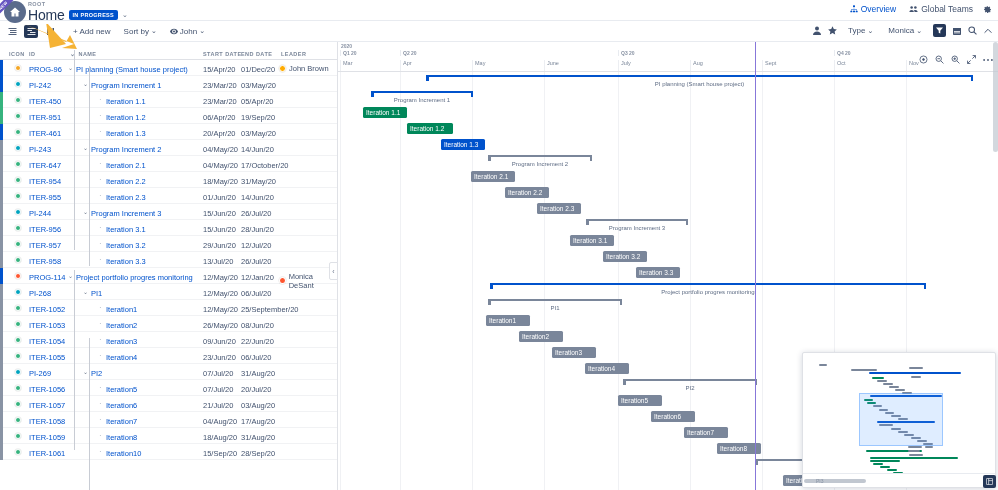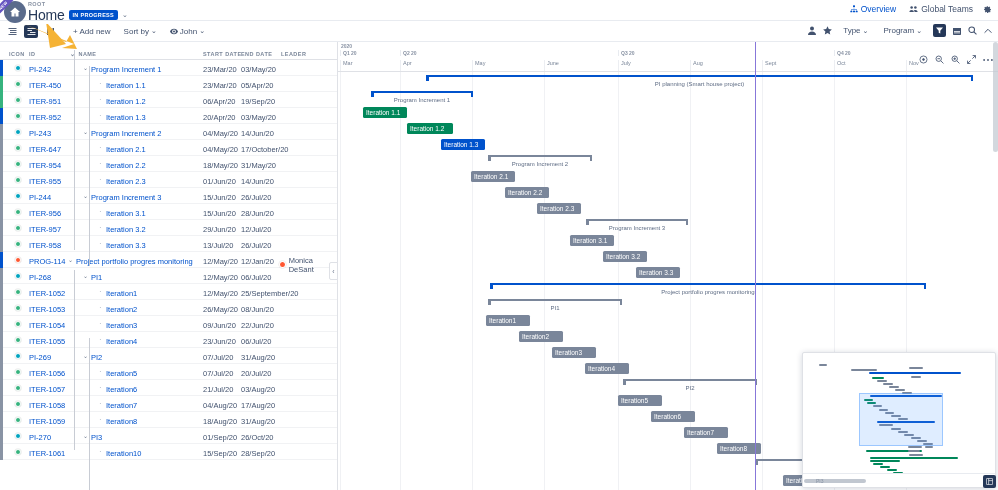--- a/index.html
+++ b/index.html
@@ -341,21 +341,21 @@
     <span class="ico">
       <svg width="9" height="9" viewBox="0 0 20 19" fill="#42526e">
         <path d="M10 0l2.9 6.2 6.8.8-5 4.6 1.3 6.7L10 15l-6 3.3 1.3-6.7-5-4.6 6.8-.8z"></path>
       </svg>
     </span>
     <span class="tb-btn">
       <span>Type</span>
       <span style="font-size:7px">⌄</span>
     </span>
     <span class="tb-btn">
-      <span>Program</span>
+      <span>Monica</span>
       <span style="font-size:7px">⌄</span>
     </span>
     <span class="flt">
       <svg width="7" height="7" viewBox="0 0 16 16" fill="#fff">
           <path d="M0 1h16l-6.2 7.3V15L6.2 13V8.3z"></path>
         </svg>
     </span>
     <span class="ico">
       <svg width="8" height="8" viewBox="0 0 16 16" fill="#42526e">
         <rect x="0" y="2" width="16" height="14" rx="1.5"></rect>
@@ -386,20 +386,33 @@
       <span style="font-size:6px">⌄</span>
       <span>NAME</span>
     </span>
     <span class="c-sd">START DATE</span>
     <span class="c-ed">END DATE</span>
     <span class="c-ld">LEADER</span>
   </div>
   <div id="grid-body">
       <div class="row">
         <div class="stripe" style="background:#0052cc"></div>
+        <div class="dot" style="background:#f5a623"></div>
+        <div class="rid">PROG-96</div>
+        <div class="twist" style="left:68px">⌄</div>
+        <div class="rnm" style="left:76px">PI planning (Smart house project)</div>
+        <div class="rsd">15/Apr/20</div>
+        <div class="red">01/Dec/20</div>
+        <div class="rld">
+          <span class="av" style="background:#ffab00"></span>
+          <span>John Brown</span>
+        </div>
+      </div>
+      <div class="row">
+        <div class="stripe" style="background:#0052cc"></div>
         <div class="dot" style="background:#00a3bf"></div>
         <div class="rid">PI-242</div>
         <div class="twist" style="left:83px">⌄</div>
         <div class="rnm" style="left:91px">Program Increment 1</div>
         <div class="rsd">23/Mar/20</div>
         <div class="red">03/May/20</div>
       </div>
       <div class="row">
         <div class="stripe" style="background:#36b37e"></div>
         <div class="dot" style="background:#36b37e"></div>
@@ -414,21 +427,21 @@
         <div class="dot" style="background:#36b37e"></div>
         <div class="rid">ITER-951</div>
         <div class="twist" style="left:99px;font-size:8px;color:#b3bac5">·</div>
         <div class="rnm" style="left:106px">Iteration 1.2</div>
         <div class="rsd">06/Apr/20</div>
         <div class="red">19/Sep/20</div>
       </div>
       <div class="row">
         <div class="stripe" style="background:#0052cc"></div>
         <div class="dot" style="background:#36b37e"></div>
-        <div class="rid">ITER-952</div>
+        <div class="rid">ITER-461</div>
         <div class="twist" style="left:99px;font-size:8px;color:#b3bac5">·</div>
         <div class="rnm" style="left:106px">Iteration 1.3</div>
         <div class="rsd">20/Apr/20</div>
         <div class="red">03/May/20</div>
       </div>
       <div class="row">
         <div class="stripe" style="background:#8993a4"></div>
         <div class="dot" style="background:#00a3bf"></div>
         <div class="rid">PI-243</div>
         <div class="twist" style="left:83px">⌄</div>
@@ -594,29 +607,20 @@
         <div class="red">17/Aug/20</div>
       </div>
       <div class="row">
         <div class="stripe" style="background:#8993a4"></div>
         <div class="dot" style="background:#36b37e"></div>
         <div class="rid">ITER-1059</div>
         <div class="twist" style="left:99px;font-size:8px;color:#b3bac5">·</div>
         <div class="rnm" style="left:106px">Iteration8</div>
         <div class="rsd">18/Aug/20</div>
         <div class="red">31/Aug/20</div>
-      </div>
-      <div class="row">
-        <div class="stripe" style="background:#8993a4"></div>
-        <div class="dot" style="background:#00a3bf"></div>
-        <div class="rid">PI-270</div>
-        <div class="twist" style="left:83px">⌄</div>
-        <div class="rnm" style="left:91px">PI3</div>
-        <div class="rsd">01/Sep/20</div>
-        <div class="red">26/Oct/20</div>
       </div>
       <div class="row">
         <div class="stripe" style="background:#8993a4"></div>
         <div class="dot" style="background:#36b37e"></div>
         <div class="rid">ITER-1061</div>
         <div class="twist" style="left:99px;font-size:8px;color:#b3bac5">·</div>
         <div class="rnm" style="left:106px">Iteration10</div>
         <div class="rsd">15/Sep/20</div>
         <div class="red">28/Sep/20</div>
       </div>

